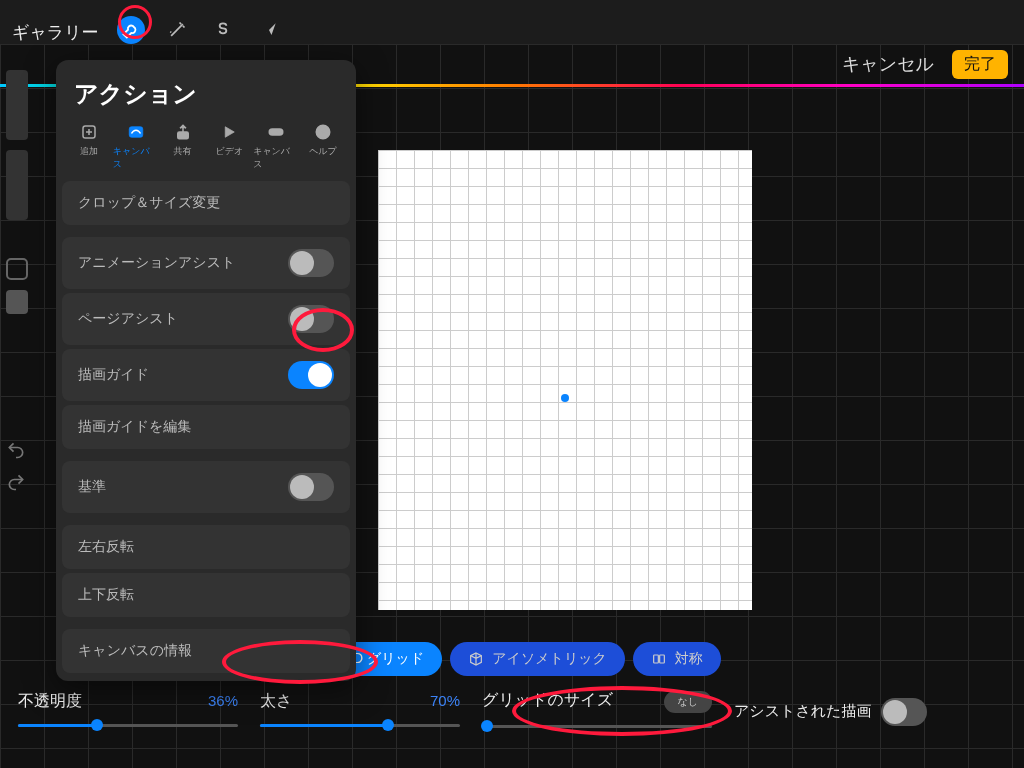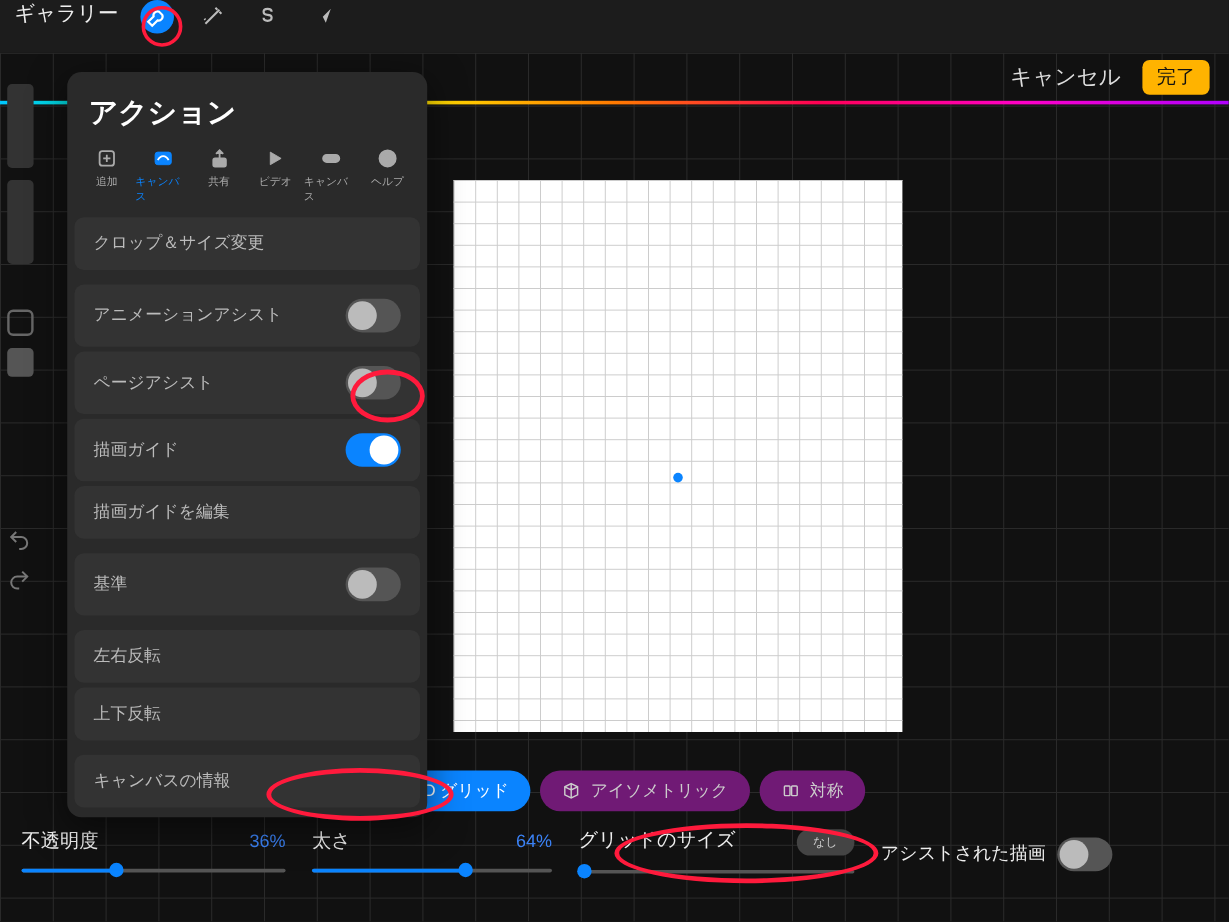--- a/index.html
+++ b/index.html
@@ -1,20 +1,20 @@
 <!DOCTYPE html>
 <html><head>
 <meta charset="utf-8">
 <style>
   * { box-sizing: border-box; margin: 0; padding: 0; font-family: -apple-system, "Hiragino Sans", sans-serif; }
   html, body { width: 1024px; height: 768px; overflow: hidden; background: #1a1a1a; color: #ddd; }
   body { position: relative; }
 
   
-  .topbar { position: absolute; top: 0; left: 0; right: 0; height: 44px; display: flex; align-items: flex-start; padding: 0 12px; gap: 18px; background: #1c1c1c; z-index: 30; }
+  .topbar { position: absolute; top: 0; left: 0; right: 0; height: 44px; display: flex; align-items: flex-end; padding: 0 12px; gap: 18px; background: #1c1c1c; z-index: 30; }
   .topbar .gallery { font-size: 17px; color: #eee; }
   .topbar .tool-icon { width: 28px; height: 28px; display: flex; align-items: center; justify-content: center; color: #bbb; border-radius: 50%; }
   .topbar .tool-icon svg { width: 20px; height: 20px; }
   .topbar .tool-icon.active { background: #0a84ff; color: #fff; }
   .tool-highlight { position: absolute; border: 3px solid #ff1a3c; border-radius: 50%; pointer-events: none; z-index: 40; }
 
   
   .header-strip { position: absolute; top: 44px; left: 15px; right: 0; height: 40px; display: flex; align-items: center; justify-content: flex-end; gap: 18px; padding-right: 16px; z-index: 10; }
   .header-strip .cancel { font-size: 18px; color: #ddd; }
   .header-strip .done { font-size: 16px; background: #ffb300; color: #111; padding: 4px 12px; border-radius: 6px; font-weight: 500; }
@@ -62,21 +62,21 @@
   .toggle { width: 46px; height: 28px; border-radius: 14px; background: #555; position: relative; flex-shrink: 0; }
   .toggle::after { content: ""; position: absolute; width: 24px; height: 24px; border-radius: 50%; background: #bbb; top: 2px; left: 2px; }
   .toggle.on { background: #0a84ff; }
   .toggle.on::after { left: 20px; background: #fff; }
 
   .red-oval { position: absolute; border: 4px solid #ff1a3c; border-radius: 50%; pointer-events: none; z-index: 50; }
 
   
   .modebar-wrap { position: absolute; left: 0; right: 0; bottom: 0; height: 136px; z-index: 15; padding: 10px 14px 12px 14px; }
   .mode-tabs { display: flex; justify-content: center; gap: 8px; margin-bottom: 14px; }
-  .mtab { display: flex; align-items: center; gap: 8px; padding: 8px 18px; border-radius: 18px; background: #701a75; color: #ccc; font-size: 14px; }
+  .mtab { display: flex; align-items: center; gap: 8px; padding: 8px 18px; border-radius: 18px; background: #1d4ed8; color: #ccc; font-size: 14px; }
   .mtab.active { background: #0a84ff; color: #fff; }
   .mtab .micon { width: 16px; height: 16px; display: inline-flex; align-items: center; justify-content: center; }
   .mtab .micon svg { width: 16px; height: 16px; }
 
   .sliders { display: flex; align-items: center; gap: 22px; padding: 0 4px; }
   .slider-group { display: flex; flex-direction: column; gap: 6px; }
   .slider-head { display: flex; justify-content: space-between; align-items: baseline; font-size: 16px; color: #eee; gap: 30px; }
   .slider-head .val { color: #3b82f6; font-size: 15px; }
   .slider-head .pill { background: #444; color: #ccc; padding: 4px 14px; border-radius: 14px; font-size: 10px; }
   .track-wrap { position: relative; height: 14px; }
@@ -288,21 +288,21 @@
           <div class="track">
             <div class="fill" style="width:36%"></div>
           </div>
           <div class="thumb" style="left:36%"></div>
         </div>
     </div>
 
     <div class="slider-group sg-thick">
       <div class="slider-head">
         <span>太さ</span>
-        <span class="val">64%</span>
+        <span class="val">70%</span>
       </div>
       <div class="track-wrap">
           <div class="track">
             <div class="fill" style="width:64%"></div>
           </div>
           <div class="thumb" style="left:64%"></div>
         </div>
     </div>
 
     <div class="slider-group sg-size">

